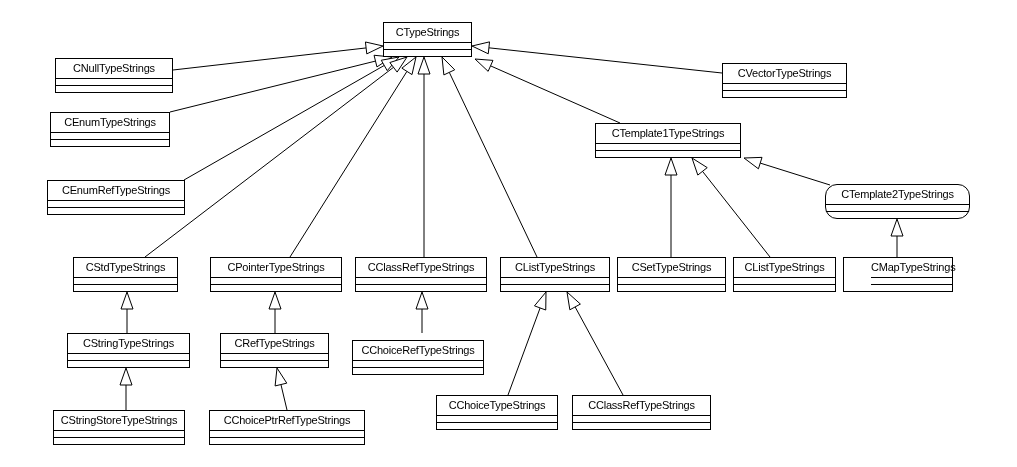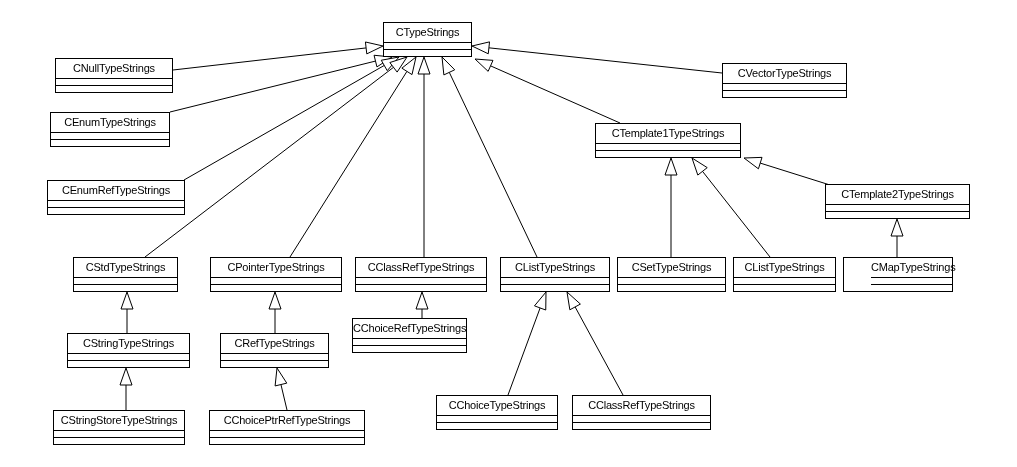--- a/index.html
+++ b/index.html
@@ -121,21 +121,21 @@
     <div class="row"></div>
     <div class="row"></div>
   </div>
 
   <div class="node" style="left: 595px; top: 123px; width: 146px;">
     <div class="title">CTemplate1TypeStrings</div>
     <div class="row"></div>
     <div class="row"></div>
   </div>
 
-  <div class="node" style="left: 825px; top: 184px; width: 145px;">
+  <div class="node" style="left: 825px; top: 184px; width: 145px; border-radius: 12px;">
     <div class="title">CTemplate2TypeStrings</div>
     <div class="row"></div>
     <div class="row"></div>
   </div>
 
   <div class="node" style="left: 73px; top: 257px; width: 105px;">
     <div class="title">CStdTypeStrings</div>
     <div class="row"></div>
     <div class="row"></div>
   </div>
@@ -181,21 +181,21 @@
     <div class="row"></div>
     <div class="row"></div>
   </div>
 
   <div class="node" style="left: 220px; top: 333px; width: 109px;">
     <div class="title">CRefTypeStrings</div>
     <div class="row"></div>
     <div class="row"></div>
   </div>
 
-  <div class="node" style="left: 352px; top: 318px; width: 115px;">
+  <div class="node" style="left: 352px; top: 340px; width: 132px;">
     <div class="title">CChoiceRefTypeStrings</div>
     <div class="row"></div>
     <div class="row"></div>
   </div>
 
   <div class="node" style="left: 53px; top: 410px; width: 132px;">
     <div class="title">CStringStoreTypeStrings</div>
     <div class="row"></div>
     <div class="row"></div>
   </div>

